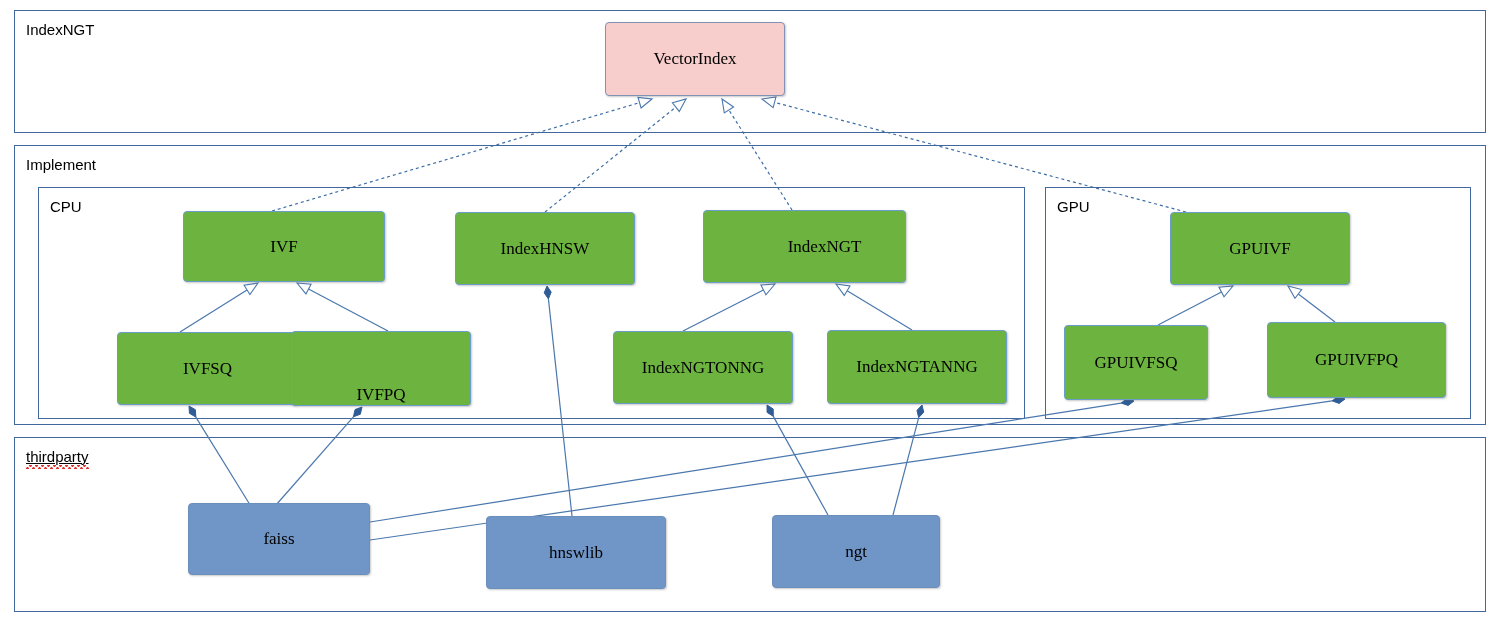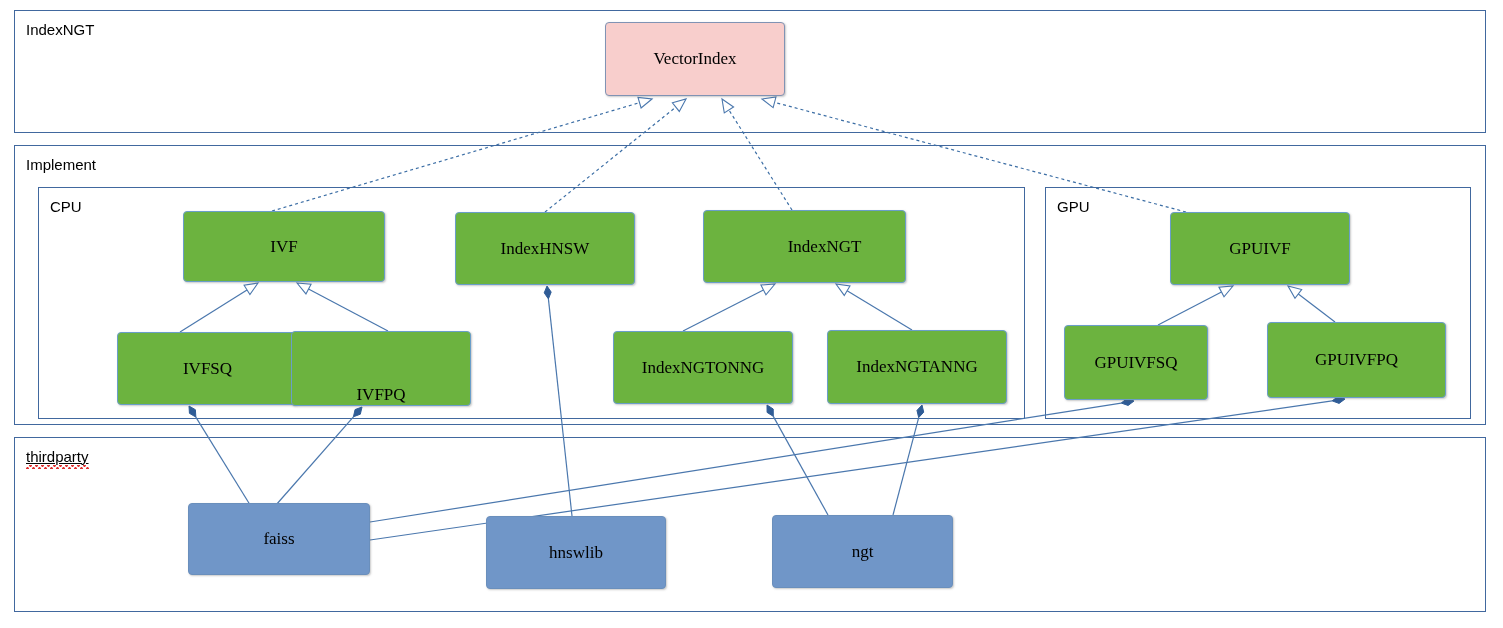--- a/index.html
+++ b/index.html
@@ -208,17 +208,17 @@
       </div>
       <div class="node impl" style="left: 1267px; top: 322px; width: 179px; height: 76px;">
         <span>GPUIVFPQ</span>
       </div>
       <div class="node thirdparty" style="left: 188px; top: 503px; width: 182px; height: 72px;">
         <span>faiss</span>
       </div>
       <div class="node thirdparty" style="left: 486px; top: 516px; width: 180px; height: 73px;">
         <span>hnswlib</span>
       </div>
-      <div class="node thirdparty" style="left: 772px; top: 515px; width: 181px; height: 73px;">
+      <div class="node thirdparty" style="left: 772px; top: 515px; width: 168px; height: 73px;">
         <span>ngt</span>
       </div>
     </div>
 </div>
 
 </body></html>

